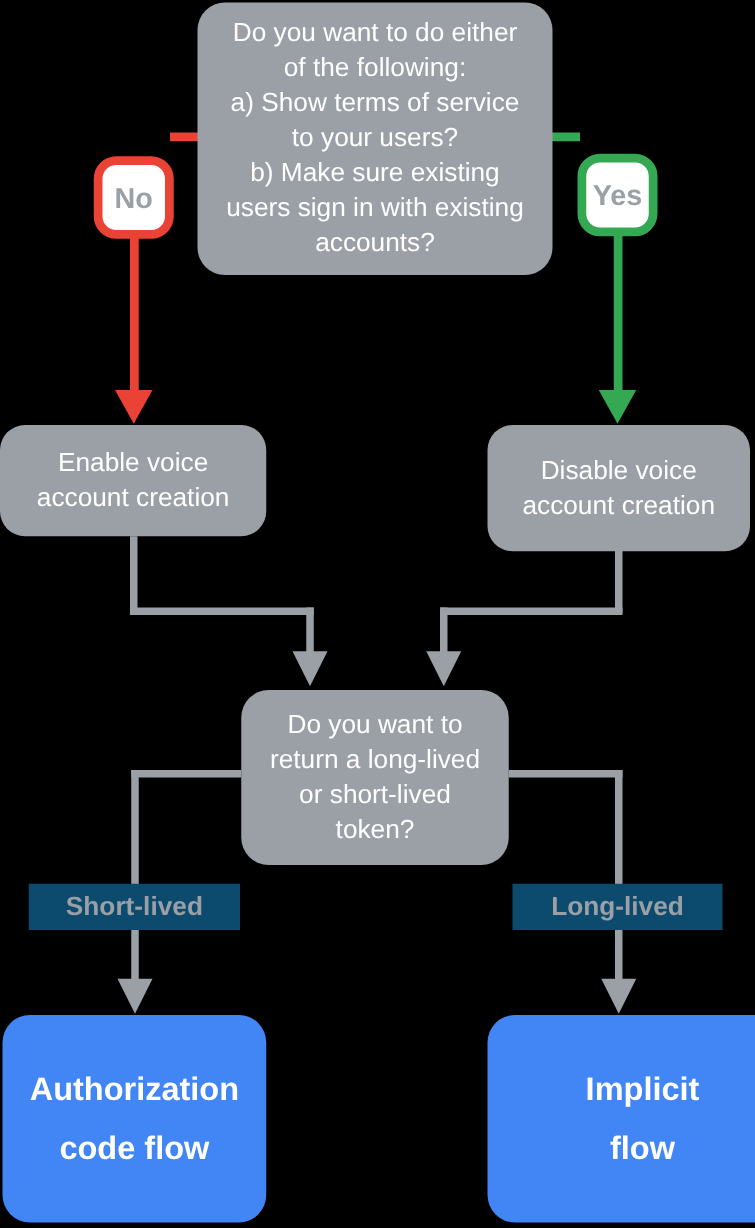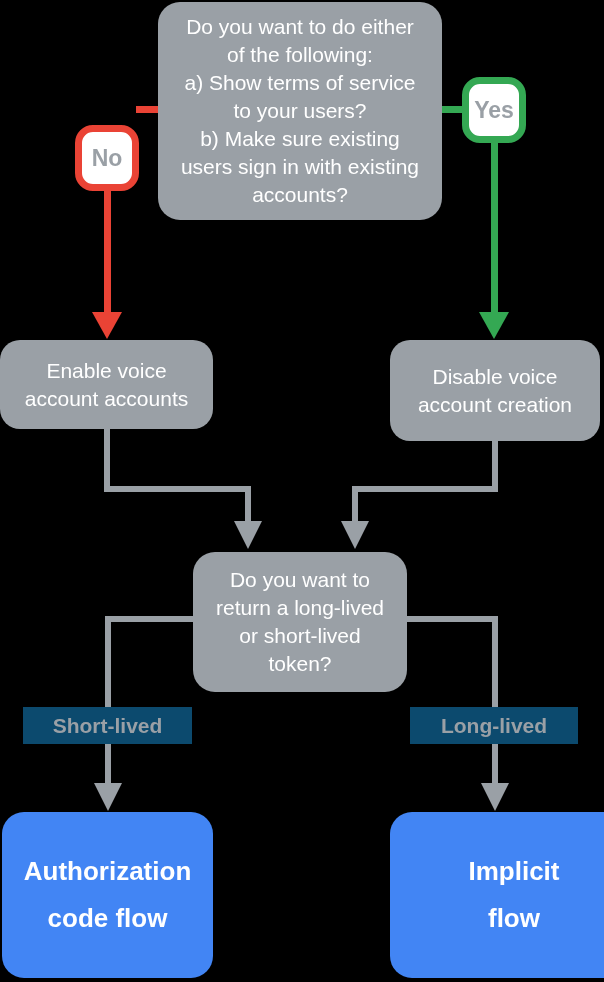--- a/index.html
+++ b/index.html
@@ -42,21 +42,21 @@
     color: var(--label-text, #9AA0A6);
     border: 7px solid #000;
     border-radius: 18px;
     display: flex;
     align-items: center;
     justify-content: center;
     font-size: 23px;
     font-weight: 600;
   }
   .badge-no  { border-color: var(--no-red, #EA4335); margin-top: 48px; }
-  .badge-yes { border-color: var(--yes-green, #34A853); }
+  .badge-yes { border-color: var(--yes-green, #34A853); margin-top: 46px; }
   .line { position: absolute; }
   .line.red   { background: var(--no-red, #EA4335); }
   .line.green { background: var(--yes-green, #34A853); }
   .line.gray  { background: var(--connector-gray, #9AA0A6); }
   .arrow {
     position: absolute;
     width: 0;
     height: 0;
     border-left: 15px solid transparent;
     border-right: 15px solid transparent;
@@ -120,21 +120,21 @@
 a) Show terms of service
 to your users?
 b) Make sure existing
 users sign in with existing
 accounts?</div>
 
   <div class="badge badge-no" style="left:75px; top:77px; width:64px; height:66px;">No</div>
   <div class="badge badge-yes" style="left:462px; top:77px; width:64px; height:66px;">Yes</div>
 
   <div class="node" style="left:0px; top:340px; width:213px; height:89px; border-radius:20px;">Enable voice
-account accounts</div>
+account creation</div>
   <div class="node" style="left:390px; top:340px; width:210px; height:101px; border-radius:20px;">Disable voice
 account creation</div>
 
   <div class="node" style="left:193px; top:552px; width:214px; height:140px;">Do you want to
 return a long-lived
 or short-lived
 token?</div>
 
   <div class="node result" style="left:2px; top:812px; width:211px; height:166px;">Authorization
 code flow</div>

